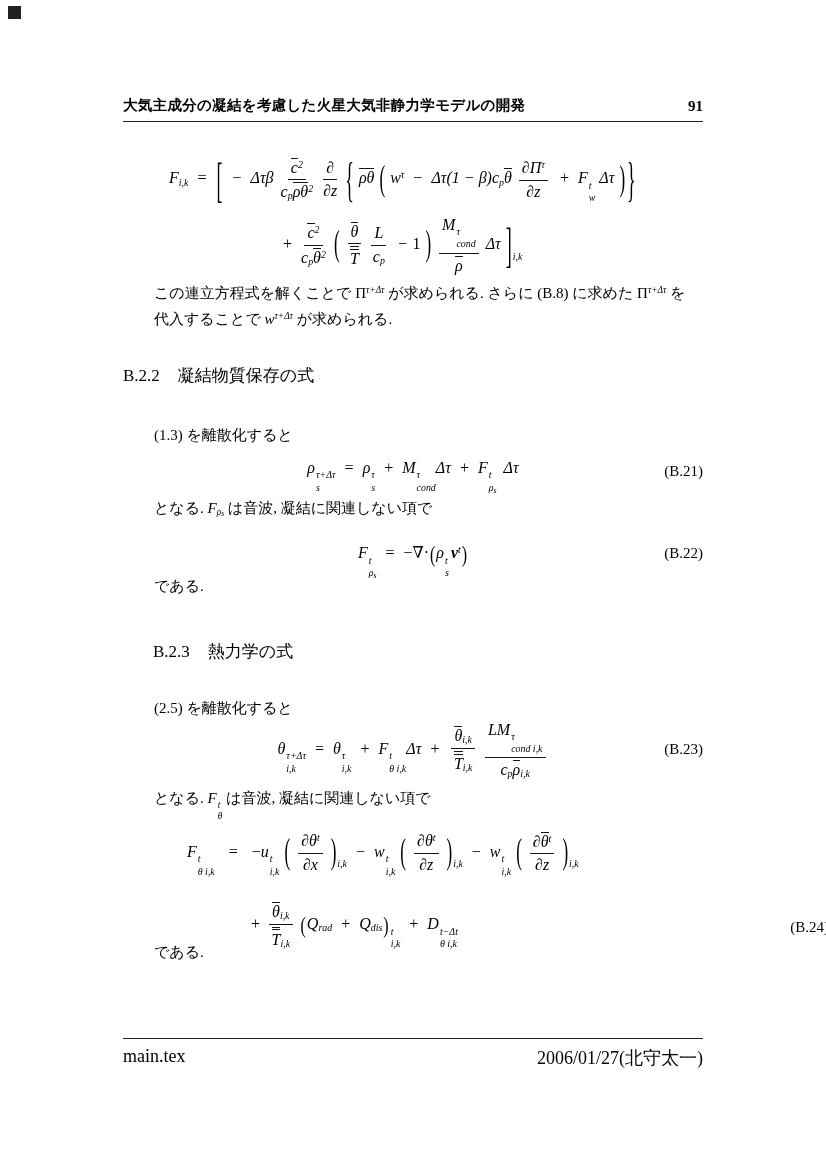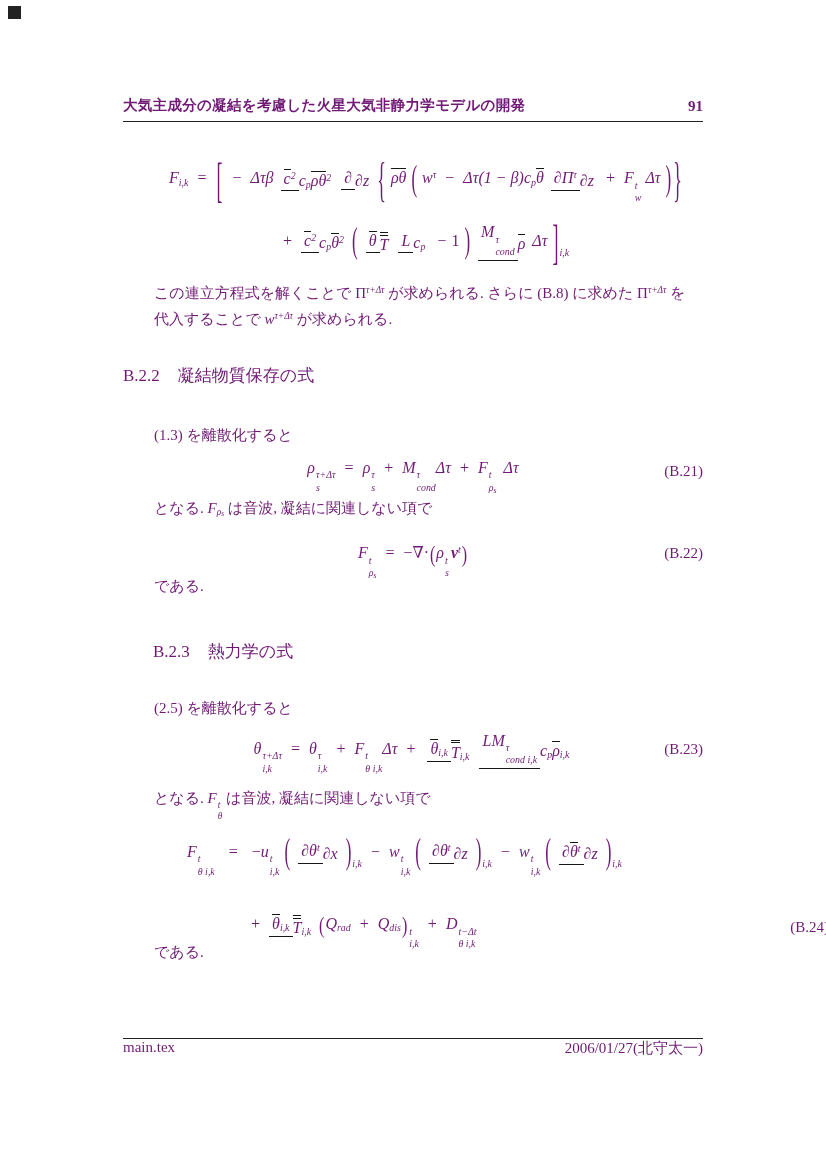--- a/index.html
+++ b/index.html
@@ -1,16 +1,16 @@
 <!DOCTYPE html>
 <html><head>
 <meta charset="utf-8">
 <style>
   html,body{margin:0;padding:0;background:#fff;}
-  .page{position:relative;width:826px;height:1169px;background:#ffffff;color:#701a75;
+  .page{position:relative;width:826px;height:1169px;background:#ffffff;color:#000000;
         font-family:"Liberation Serif","DejaVu Serif",serif;overflow:hidden;}
   .corner{position:absolute;left:8px;top:6px;width:13px;height:13px;background:#222;}
 
   
   .hdr{position:absolute;left:123px;top:96px;width:580px;display:flex;justify-content:space-between;
        align-items:flex-end;border-bottom:1.4px solid #222;padding-bottom:6px;}
   .hdr-title{font-family:"Liberation Sans","DejaVu Sans",sans-serif;font-weight:600;font-size:14.5px;letter-spacing:.3px;}
   .hdr-num{font-weight:bold;font-size:15px;}
 
   
@@ -28,34 +28,34 @@
   .r{font-style:normal;}
   .bi{font-style:italic;font-weight:bold;}
   .mo{font-style:normal;margin:0 5px;}
   .mot{font-style:normal;margin:0 2px;}
   .sup{font-size:.62em;vertical-align:.55em;font-style:italic;}
   .sub{font-size:.62em;vertical-align:-.25em;font-style:italic;}
   .sub2{font-size:.78em;vertical-align:-.2em;font-style:italic;}
   .sblo{font-size:.62em;vertical-align:-1.05em;font-style:italic;}
   .ss{display:inline-flex;flex-direction:column;align-items:flex-start;justify-content:center;
       vertical-align:-.55em;font-size:.62em;line-height:1.22;font-style:italic;margin-left:1px;}
-  .fr{display:inline-flex;flex-direction:row;align-items:center;vertical-align:middle;margin:0 3px;line-height:1.15;}
+  .fr{display:inline-flex;flex-direction:column;align-items:center;vertical-align:middle;margin:0 3px;line-height:1.15;}
   .fn{border-bottom:1px solid #161616;padding:0 3px 2px;}
   .fd{padding-top:2px;}
   .ov{display:inline-block;line-height:1.05;border-top:1px solid #161616;padding-top:1px;}
   .ov2{display:inline-block;line-height:1.05;border-top:1px solid #161616;padding-top:1.5px;}
   .ov2>span{display:inline-block;line-height:1.05;border-top:1px solid #161616;padding-top:1.5px;}
   .b1,.b2,.b3{display:inline-block;font-style:normal;vertical-align:middle;margin:0 1px;}
   .b1{transform:scaleY(1.45);}
   .b2{transform:scaleY(2.05);font-size:17px;}
   .b3{transform:scaleY(2.65);font-size:18px;}
 
   
-  .ftr{position:absolute;left:123px;top:1038px;width:580px;border-top:1px solid #222;
-       display:flex;justify-content:space-between;font-size:15px;}
+  .ftr{position:absolute;left:123px;top:1038px;width:580px;border-top:1px solid #222;padding-top:7px;
+       display:flex;justify-content:space-between;font-size:18px;}
 </style>
 </head>
 <body>
 
 <div class="page">
 
   <div class="corner"></div>
 
   <div class="hdr">
     <span class="hdr-title">大気主成分の凝結を考慮した火星大気非静力学モデルの開発</span>

